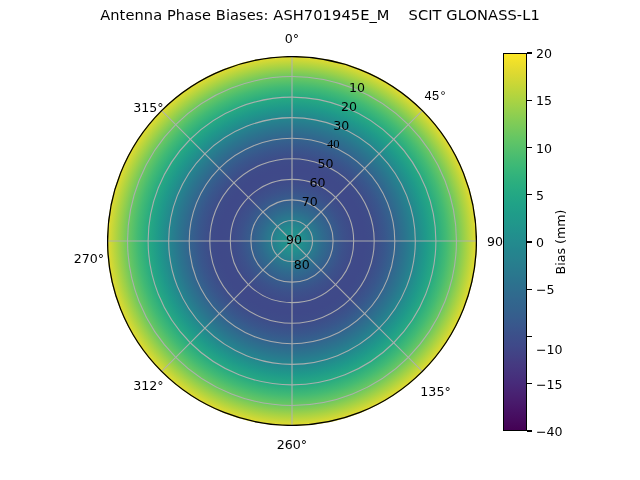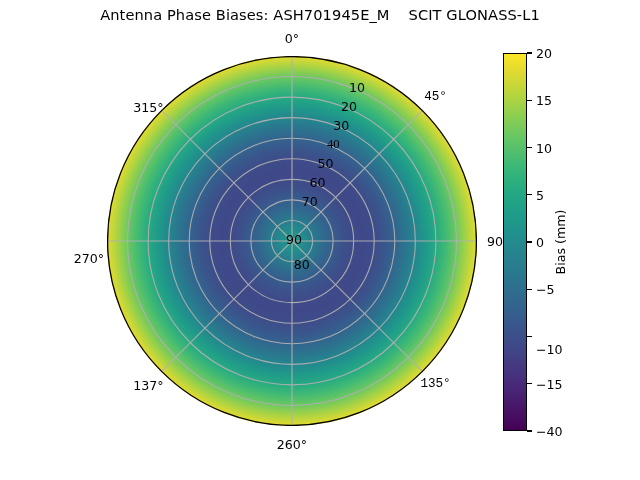--- a/index.html
+++ b/index.html
@@ -109,23 +109,23 @@
           <line x1="185" y1="185" x2="0.00" y2="185.00"></line>
           <line x1="185" y1="185" x2="54.19" y2="54.19"></line>
         </g>
       <circle cx="185" cy="185" r="184.4" fill="none" stroke="#000000" stroke-width="1.3"></circle>
     </svg>
 
     <div id="theta-labels">
         <div class="theta-label" style="left: 185px; top: -18px; transform: translate(-50%, -50%);">0°</div>
         <div class="theta-label" style="left: 328.543px; top: 41.4573px; transform: translate(-50%, -50%); font-family: Liberation Mono, monospace;">45°</div>
         <div class="theta-label" style="left: 388px; top: 185px; transform: translate(-50%, -50%);">90</div>
-        <div class="theta-label" style="left: 328.543px; top: 328px; transform: translate(-50%, -50%); font-family: Liberation Mono, monospace;">135°</div>
+        <div class="theta-label" style="left: 328.543px; top: 335px; transform: translate(-50%, -50%);">135°</div>
         <div class="theta-label" style="left: 185px; top: 388px; transform: translate(-50%, -50%);">260°</div>
-        <div class="theta-label" style="left: 41.4573px; top: 328.543px; transform: translate(-50%, -50%);">137°</div>
+        <div class="theta-label" style="left: 41.4573px; top: 328.543px; transform: translate(-50%, -50%);">312°</div>
         <div class="theta-label" style="left: -18px; top: 202px; transform: translate(-50%, -50%);">270°</div>
         <div class="theta-label" style="left: 41.4573px; top: 51px; transform: translate(-50%, -50%);">315°</div>
       </div>
 
     <div id="r-labels">
         <div class="r-label" style="left: 249.93px; top: 31.0731px; transform: translate(-50%, -50%);">10</div>
         <div class="r-label" style="left: 242.064px; top: 50.064px; transform: translate(-50%, -50%);">20</div>
         <div class="r-label" style="left: 234.198px; top: 69.0549px; transform: translate(-50%, -50%);">30</div>
         <div class="r-label" style="left: 226.331px; top: 88.0457px; transform: translate(-50%, -50%); font-family: Liberation Serif, serif;">40</div>
         <div class="r-label" style="left: 218.465px; top: 107.037px; transform: translate(-50%, -50%);">50</div>

